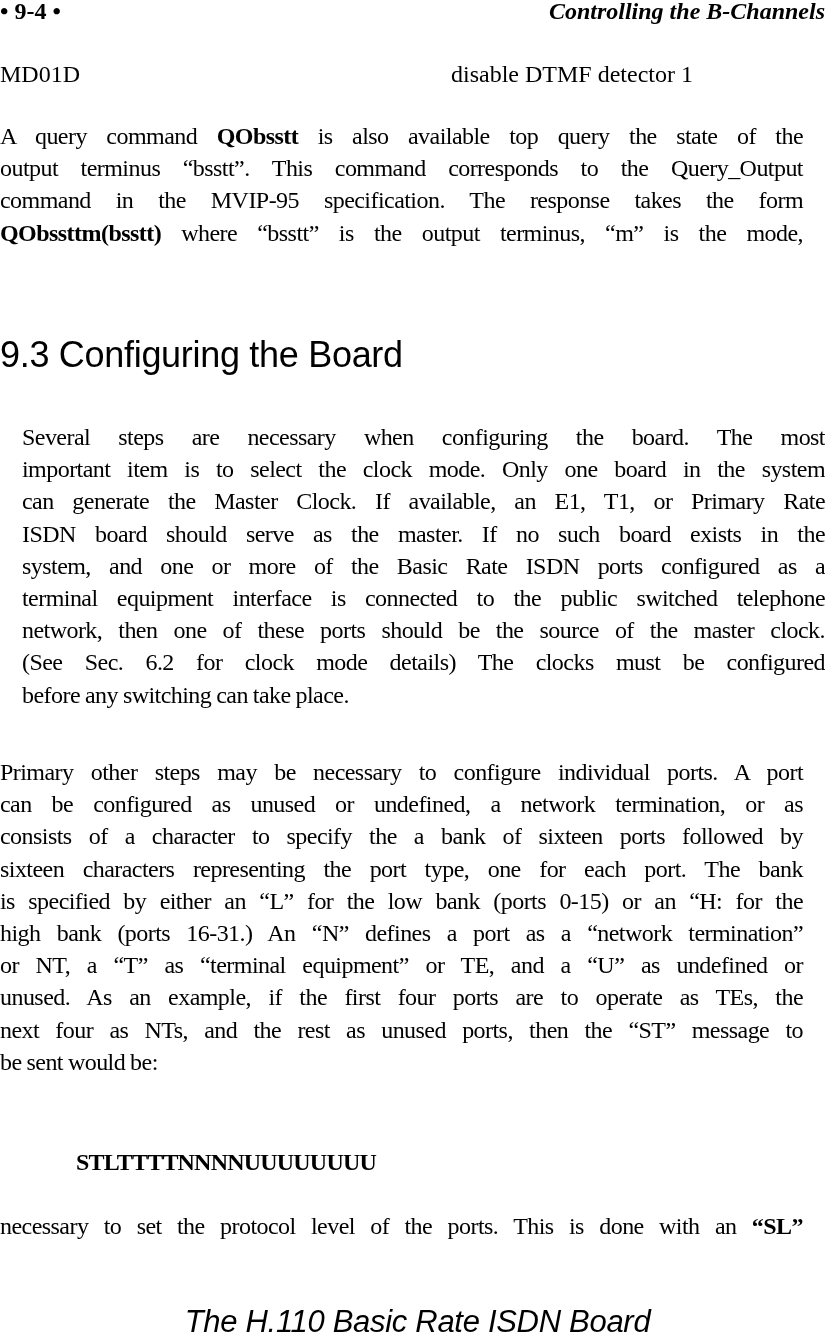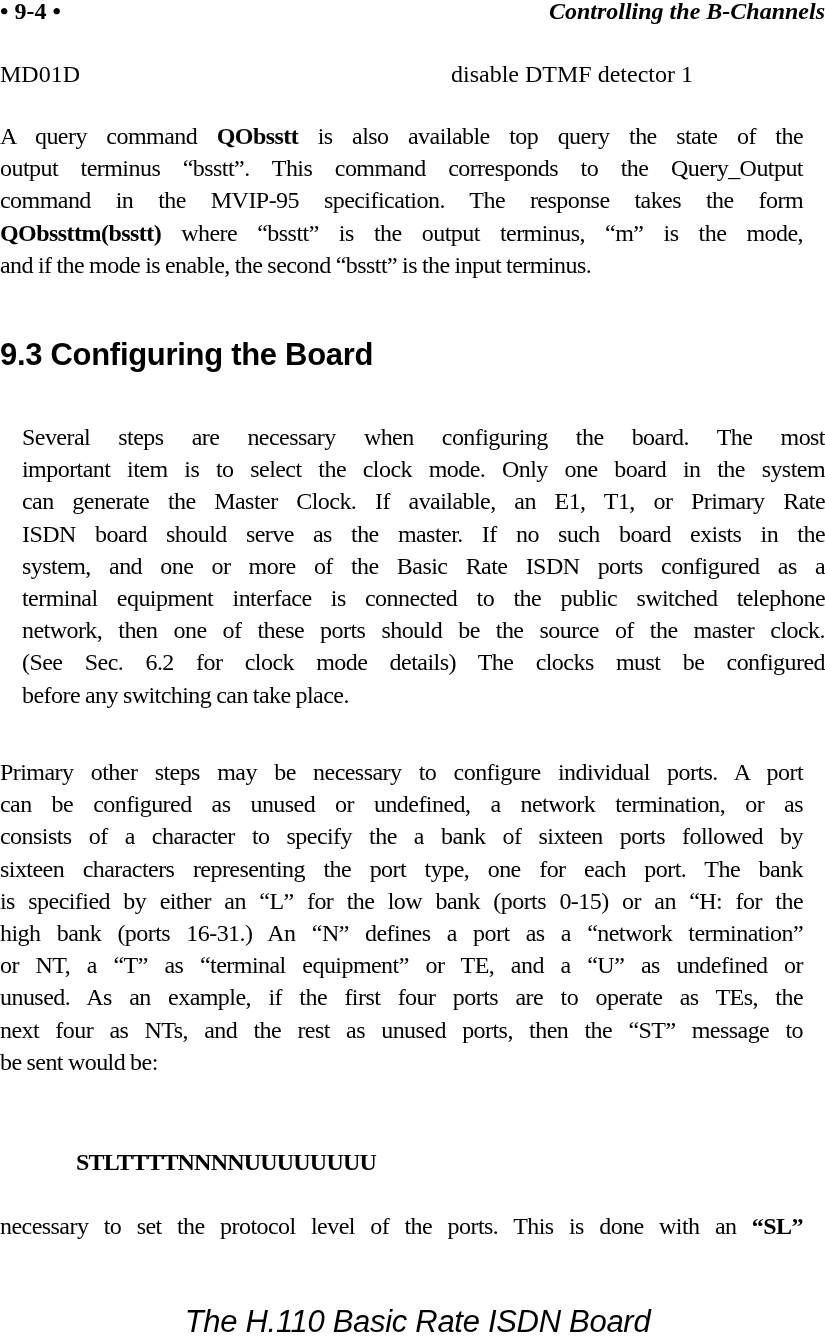--- a/index.html
+++ b/index.html
@@ -18,21 +18,21 @@
     left: 0; width: 803px; font-size: 24px; line-height: 32.2px;
     text-align: justify;
     letter-spacing: -0.55px;
     word-spacing: -0.5px;
   }
   .para b { font-weight: bold; }
   .line { display: block; text-align: justify; text-align-last: justify; white-space: nowrap; height: 32.2px; overflow: visible; }
   .line.last { text-align-last: left; }
   .section-title {
     left: 0; top: 333px; font-family: "Liberation Sans", "DejaVu Sans", sans-serif;
-    font-weight: bold; font-size: 31px; line-height: 44px; letter-spacing: -0.3px;
+    font-weight: normal; font-size: 36px; line-height: 44px; letter-spacing: -0.3px;
   }
   .code-line { left: 76px; top: 1147px; font-weight: bold; font-size: 24px; line-height: 30px; letter-spacing: -0.8px; }
   .footer {
     left: 0; width: 825px; top: 1302px; text-align: center;
     font-family: "Liberation Sans", "DejaVu Sans", sans-serif; font-style: italic;
     font-size: 31px; line-height: 40px; letter-spacing: -0.3px;
   }
   .footer span { position: relative; left: 5px; }
 </style>
 </head>
@@ -44,21 +44,20 @@
 <div class="abs cmd-row">
   <span class="cmd-code">MD01D</span>
   <span class="cmd-desc">disable DTMF detector 1</span>
 </div>
 
 <div class="abs para" style="top:120px;">
     <span class="line">A query command <b>QObsstt</b> is also available top query the state of the</span>
     <span class="line">output terminus “bsstt”.  This command corresponds to the Query_Output</span>
     <span class="line">command in the MVIP-95 specification.  The response takes the form</span>
     <span class="line"><b>QObssttm(bsstt)</b> where “bsstt” is the output terminus, “m” is the mode,</span>
-    <span class="line last">and if the mode is enable, the second “bsstt” is the input terminus.</span>
   </div>
 
 <div class="abs section-title">9.3 Configuring the Board</div>
 
 <div class="abs para" style="top:421px;padding-left:22px;">
     <span class="line">Several steps are necessary when configuring the board.  The most</span>
     <span class="line">important item is to select the clock mode.  Only one board in the system</span>
     <span class="line">can generate the Master Clock.  If available, an E1, T1, or Primary Rate</span>
     <span class="line">ISDN board should serve as the master.  If no such board exists in the</span>
     <span class="line">system, and one or more of the Basic Rate ISDN ports configured as a</span>

